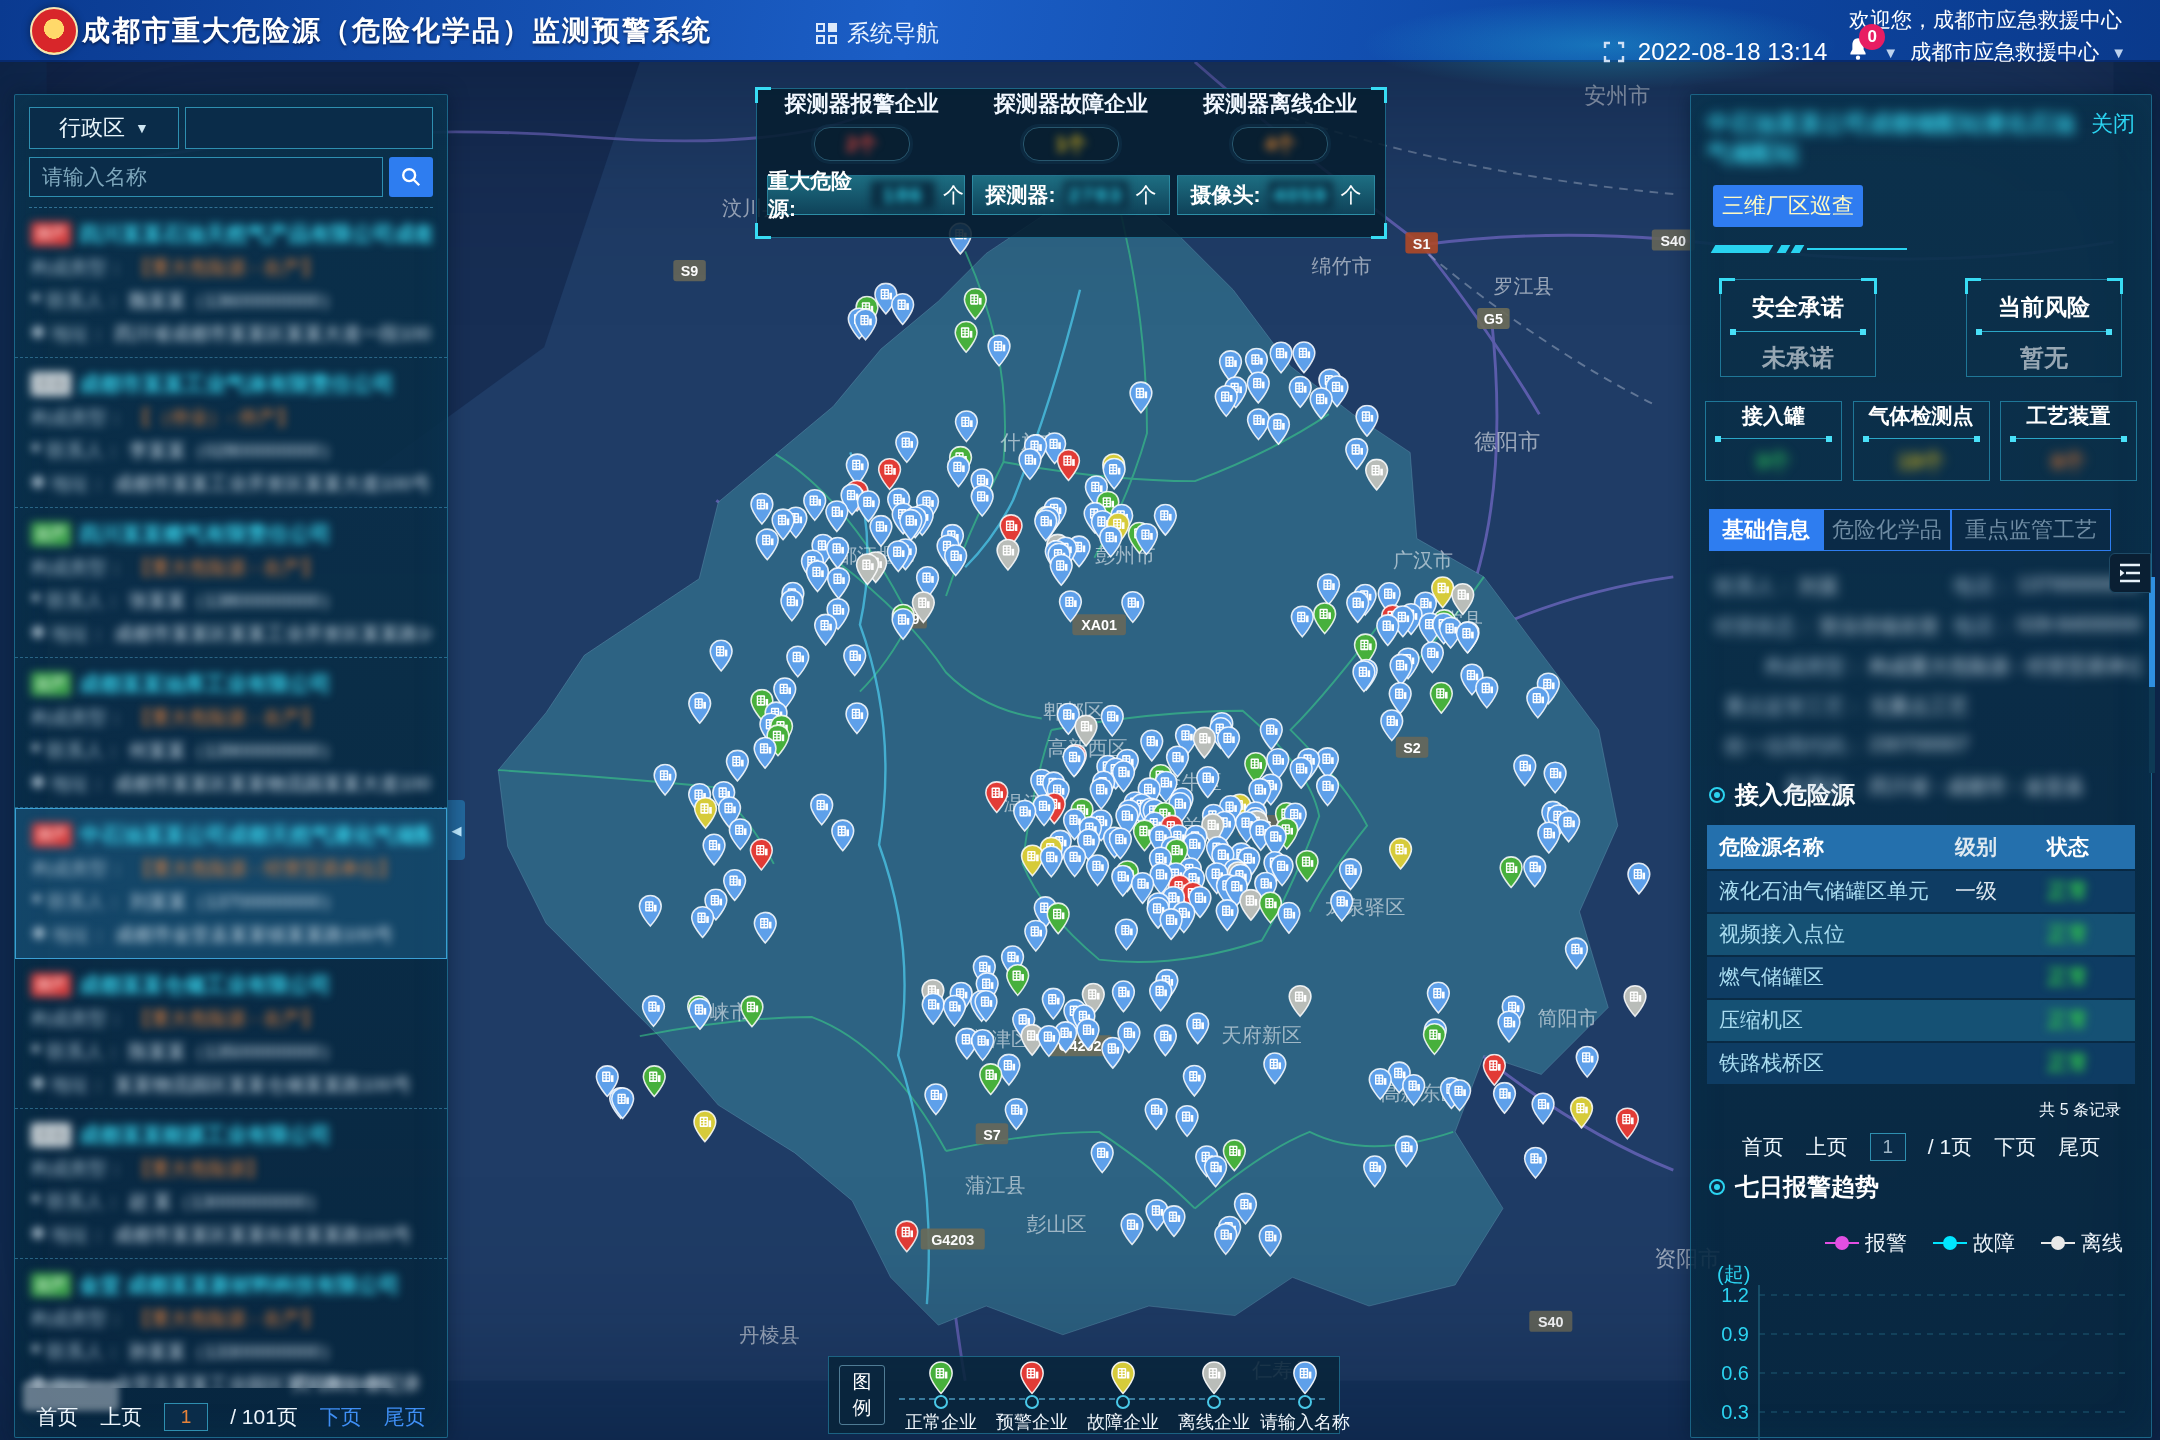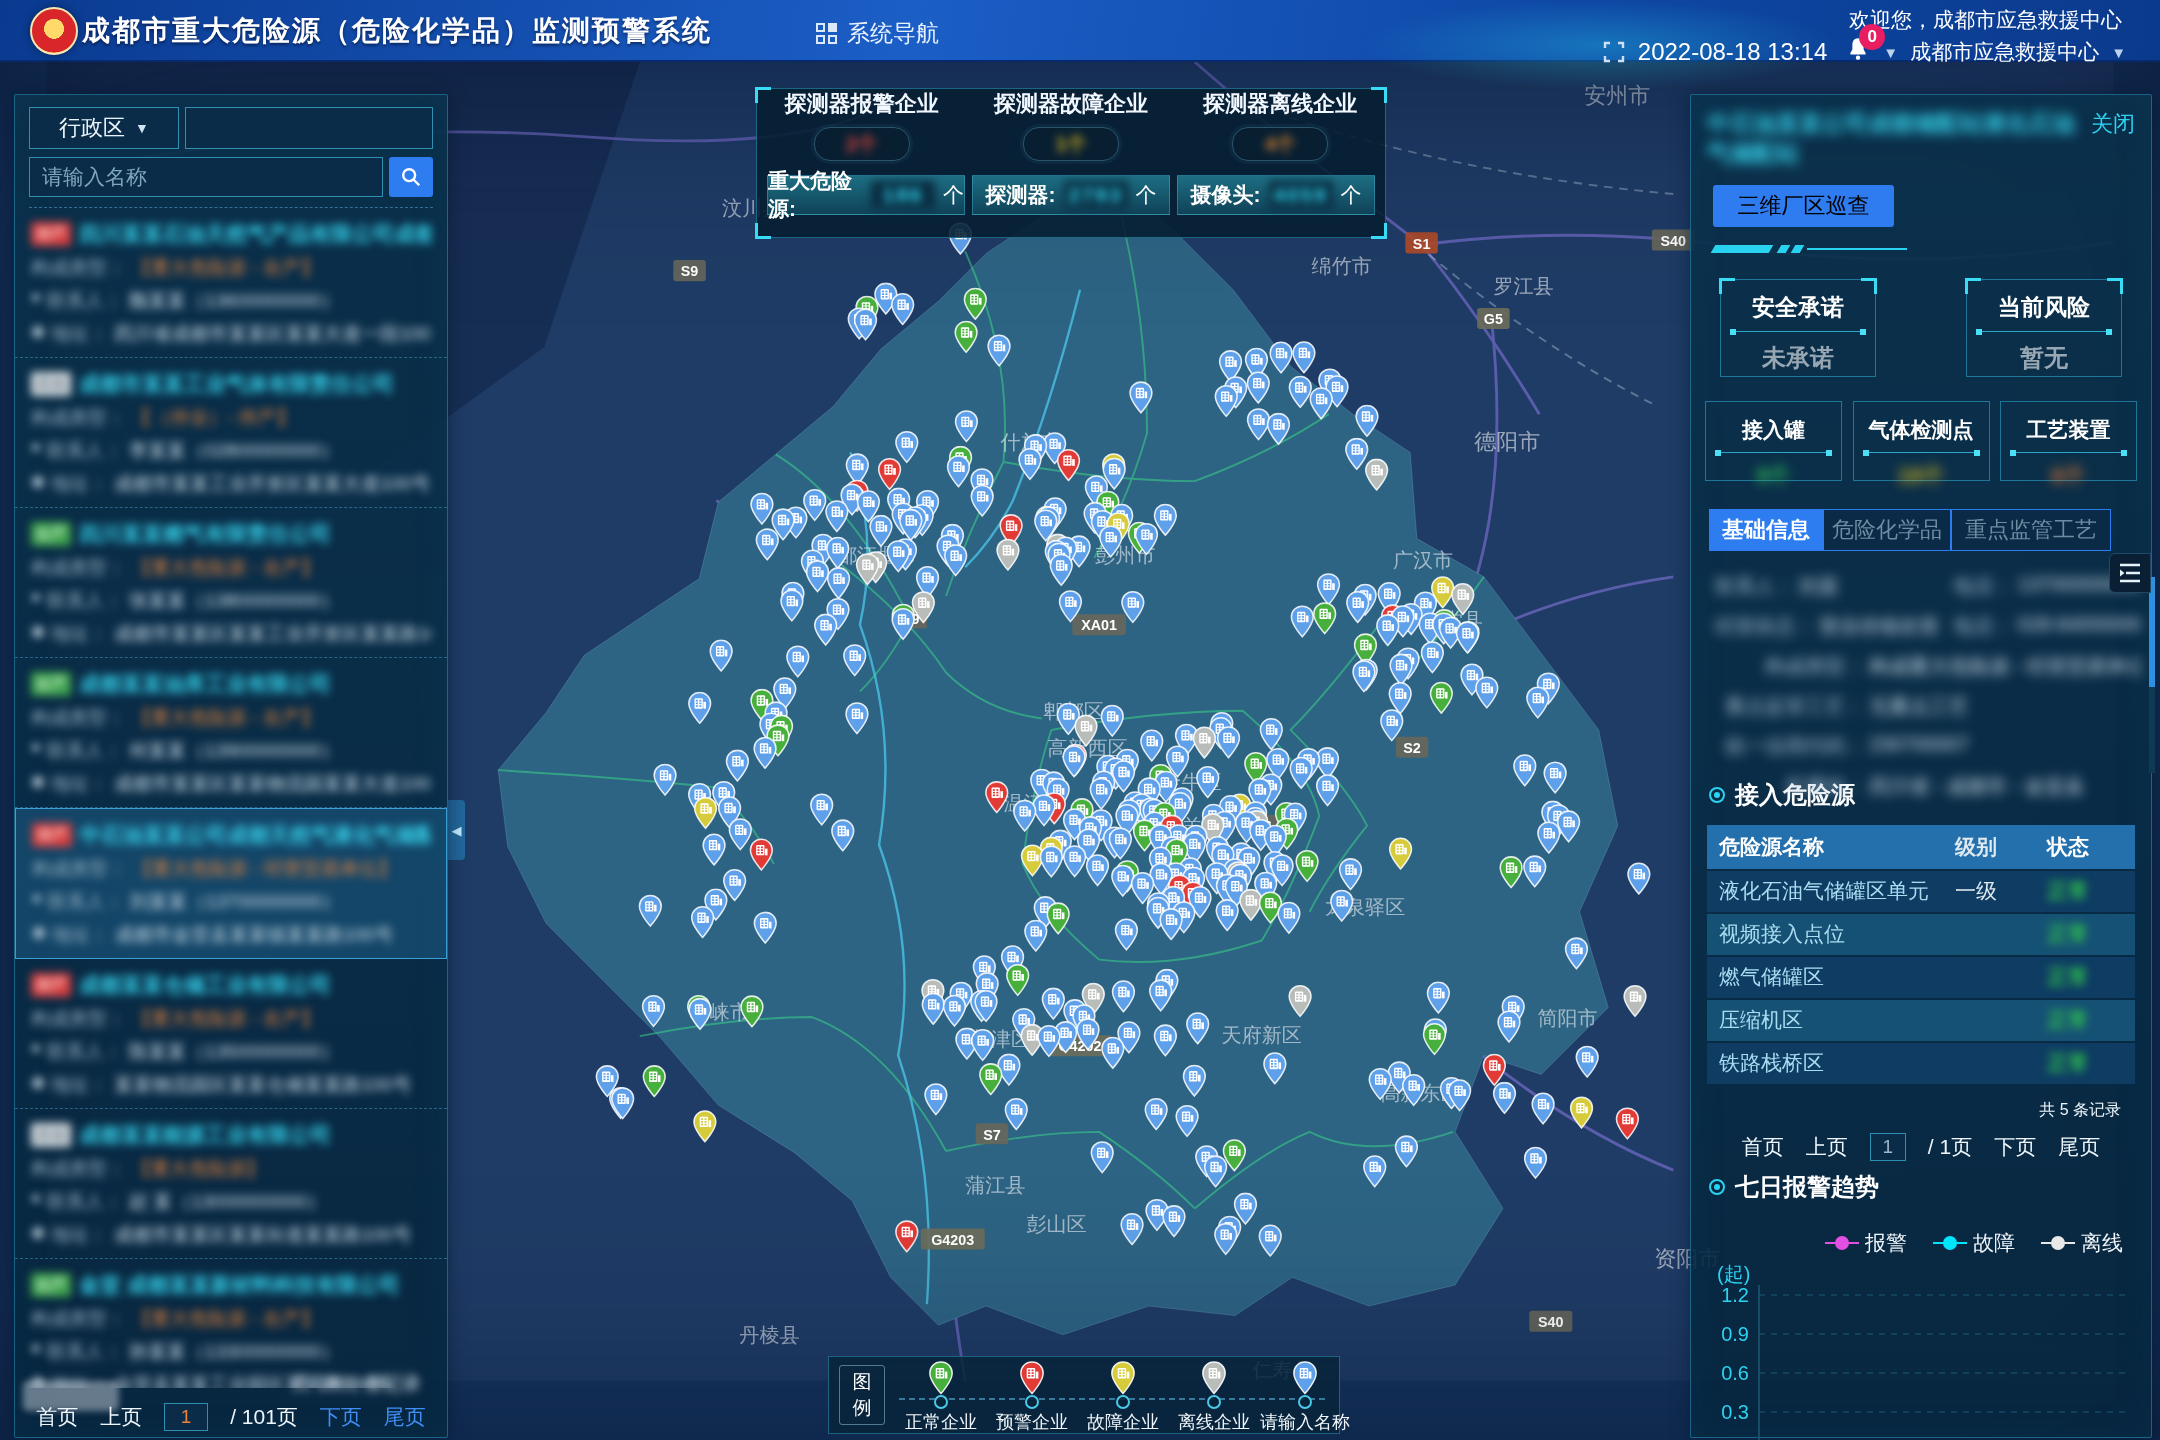--- a/index.html
+++ b/index.html
@@ -122,38 +122,38 @@
   .lg-pin { margin:4px auto 0; width:26px; height:34px; }
   .lg-ring { width:14px; height:14px; border:2px solid #49c8e8; border-radius:50%; margin:-4px auto 0;
     background:rgba(8,36,58,.9); }
   .lg-label { color:#f0f6fb; font-size:18px; margin-top:1px; white-space:nowrap; }
 
   
   #detail { position:absolute; left:1690px; top:94px; width:462px; height:1344px; z-index:10; }
   .dp-head { display:flex; justify-content:space-between; align-items:flex-start; margin:14px 16px 0; }
   .dp-title { color:#35d0e8; font-size:23px; font-weight:bold; width:370px; line-height:1.3; }
   .dp-close { color:#2bd3f0; font-size:22px; cursor:pointer; }
-  .dp-tour { margin:16px 0 0 22px; width:181px; height:42px; background:#2f7cf0; border:none; border-radius:3px;
-    color:#000000; font-size:22px; cursor:pointer; }
+  .dp-tour { margin:16px 0 0 22px; width:150px; height:42px; background:#2f7cf0; border:none; border-radius:3px;
+    color:#fef9c3; font-size:22px; cursor:pointer; }
   .dp-divider { margin:18px 0 0 22px; height:8px; width:200px; position:relative; }
   .dp-divider .b1{position:absolute;left:0;top:0;width:58px;height:8px;background:#29d3f0;transform:skewX(-30deg);}
   .dp-divider .b2{position:absolute;left:66px;top:0;width:9px;height:8px;background:#29d3f0;transform:skewX(-30deg);}
   .dp-divider .b3{position:absolute;left:80px;top:0;width:9px;height:8px;background:#29d3f0;transform:skewX(-30deg);}
   .dp-divider .b4{position:absolute;left:94px;top:3px;width:100px;height:2px;background:#29d3f0;}
   .dp-cards1 { display:flex; justify-content:center; gap:90px; margin-top:26px; }
   .ocard { position:relative; border:1px solid rgba(40,150,185,.7); background:rgba(12,50,75,.35); }
   .oc1 { width:156px; height:98px; }
   .oc-title { color:#fff; font-size:23px; font-weight:bold; text-align:center; margin-top:12px; }
   .oc-div { position:relative; margin:8px 12px 0; border-top:1px solid #2aa6c6; }
   .oc-div::before,.oc-div::after { content:""; position:absolute; top:-3px; width:6px; height:6px; background:#49e0f8; }
   .oc-div::before{left:-3px;} .oc-div::after{right:-3px;}
   .oc-val { text-align:center; font-size:24px; font-weight:bold; margin-top:10px; color:#97a7b3; }
   .dp-cards2 { display:flex; justify-content:space-between; margin:24px 14px 0; }
   .oc2 { width:137px; height:80px; }
-  .oc2 .oc-title { font-size:21px; margin-top:14px;text-align:center; }
+  .oc2 .oc-title { font-size:21px; margin-top:0;text-align:center; }
   .oc2 .oc-val { font-size:22px; margin-top:8px; }
   .g-green{color:#2ec45a;} .g-yellow{color:#d0b31c;} .g-orange{color:#dc7430;}
   .dp-tabs { display:flex; margin:28px 18px 0; }
   .dp-tab { height:42px; border:1px solid #2e7df0; color:#6f8ca3; font-size:22px; display:flex;
     align-items:center; justify-content:center; cursor:pointer; background:rgba(10,40,70,.5); }
   .dp-tab.active { background:#2e7df0; color:#fff; font-weight:bold; }
   .t1{width:114px;} .t2{width:128px;} .t3{width:160px;}
   .dp-info { margin:22px 10px 0 24px; height:196px; position:relative; color:#cfe0ec; font-size:20px; }
   .info-grid { display:grid; grid-template-columns:56% 44%; row-gap:13px; }
   .info-item { display:flex; gap:4px; white-space:nowrap; overflow:hidden; }

